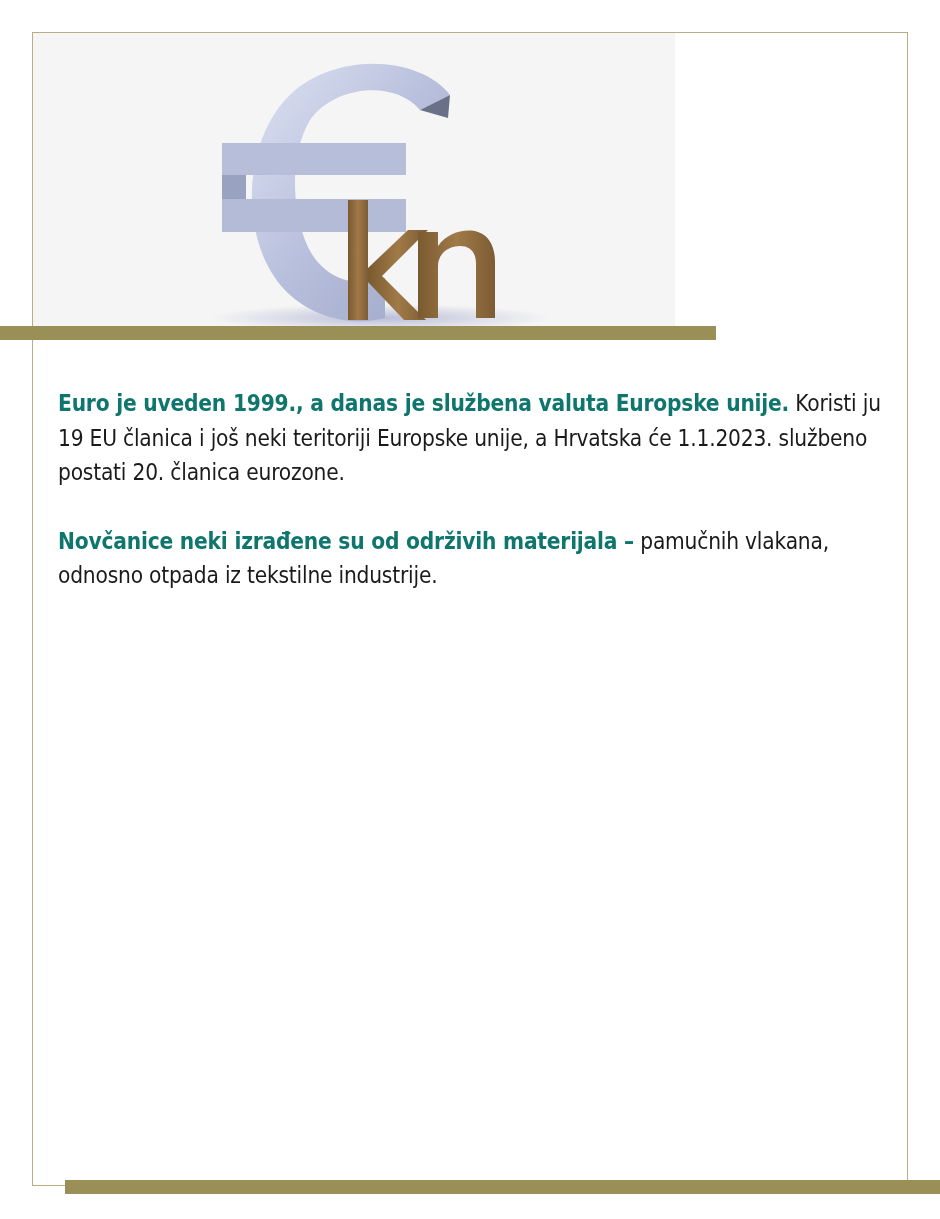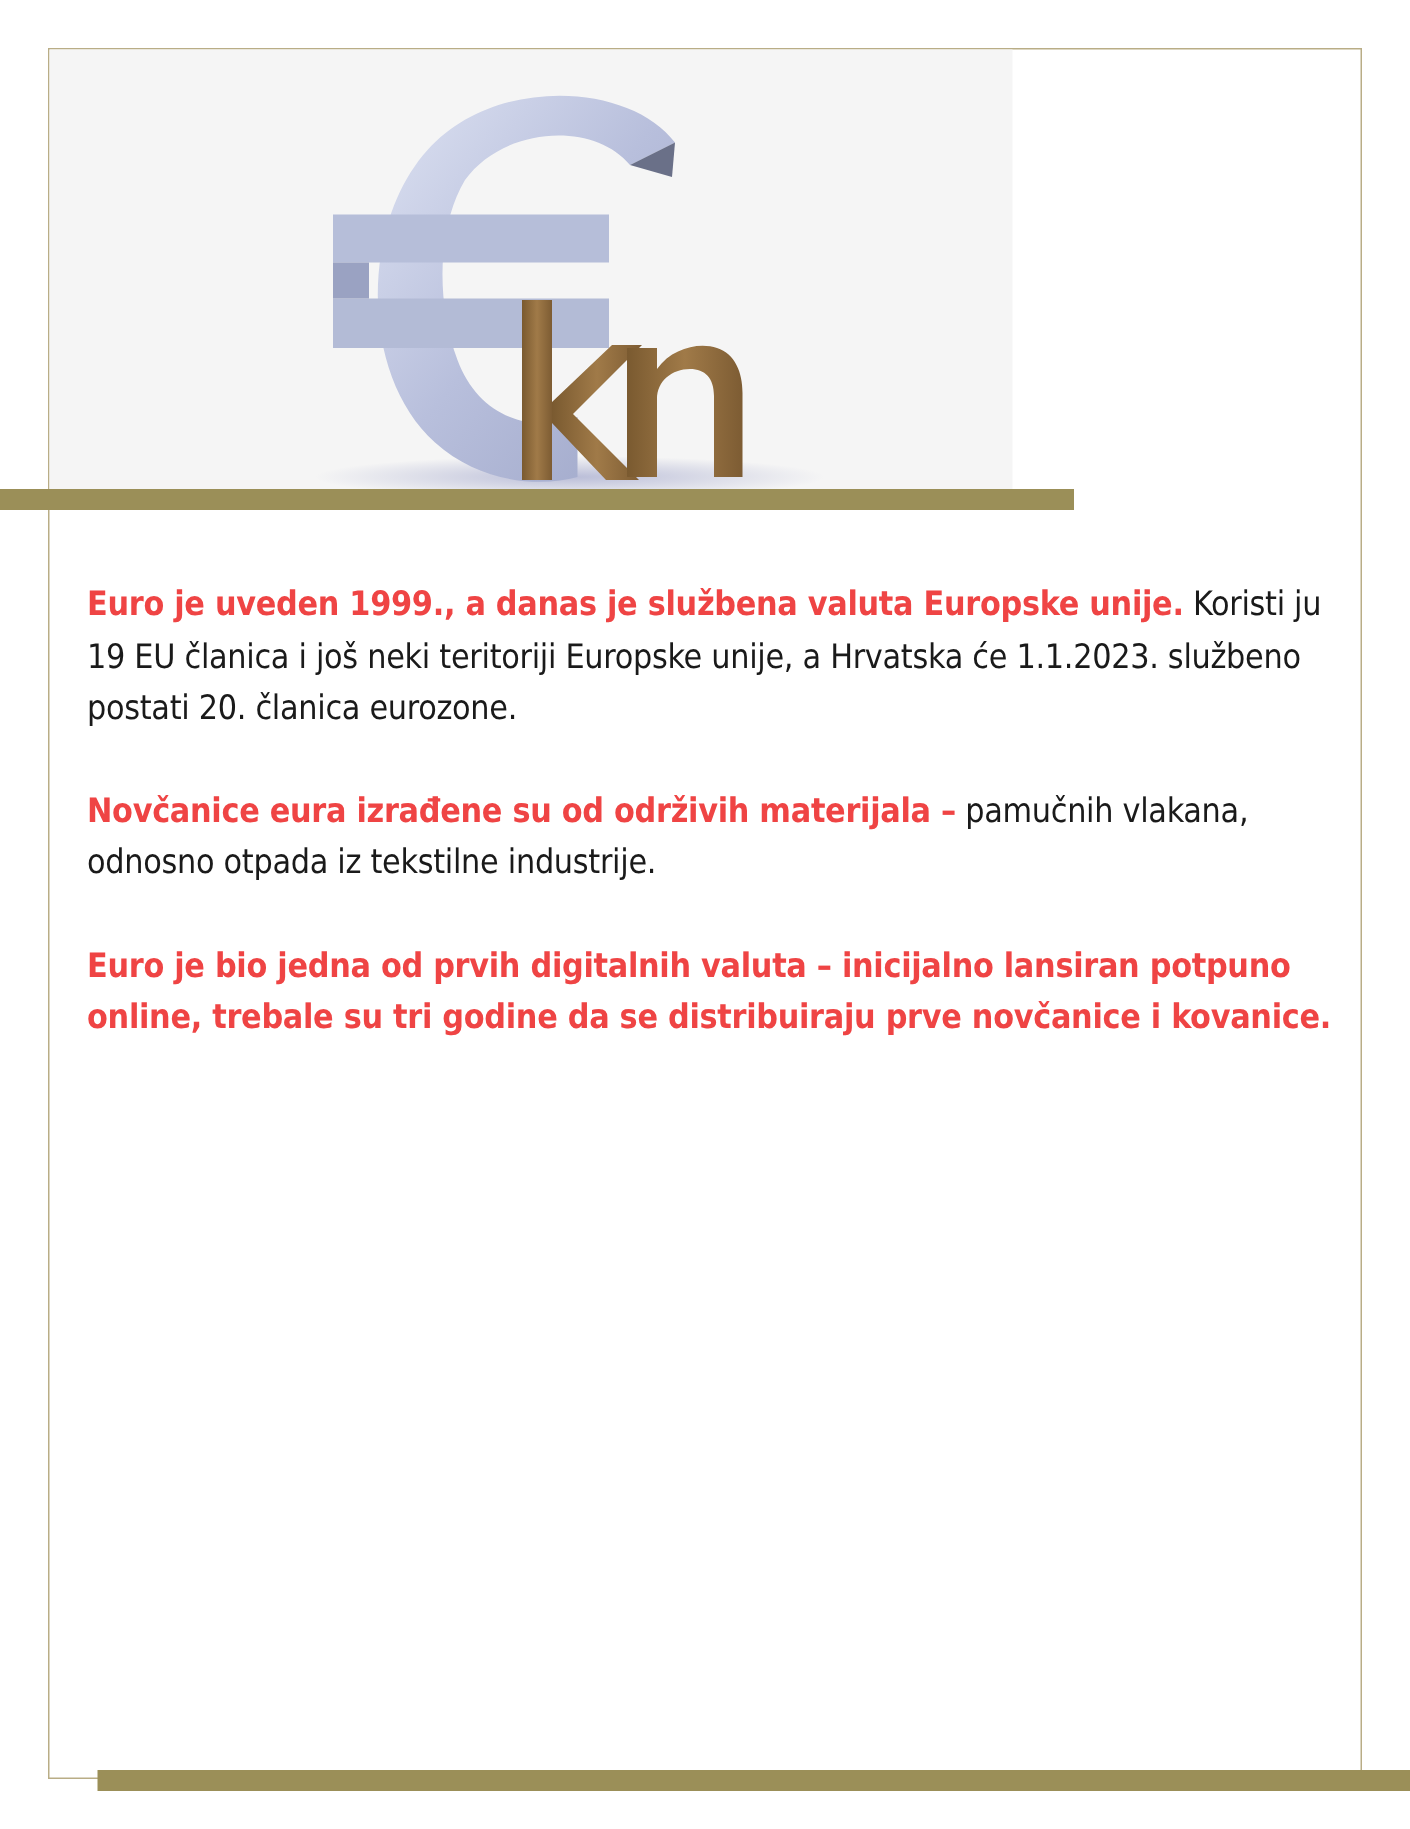--- a/index.html
+++ b/index.html
@@ -6,21 +6,21 @@
   body { width:940px; height:1219px; position:relative; overflow:hidden;
          font-family:"DejaVu Sans Condensed","DejaVu Sans", sans-serif; }
   .frame { position:absolute; left:32px; top:32px; width:876px; height:1154px;
            border:1px solid #b9ad86; box-sizing:border-box; }
   .hero { position:absolute; left:33px; top:33px; width:642px; height:294px; background:#f5f5f5; overflow:hidden; }
   .hero svg { display:block; }
   .bar-top { position:absolute; left:0; top:326px; width:716px; height:14px; background:#9b8f58; }
   .bar-bottom { position:absolute; left:65px; top:1180px; width:875px; height:14px; background:#9b8f58; }
   .content { position:absolute; left:58px; top:386px; width:840px; }
   .para { margin:0 0 34px 0; font-size:22.5px; line-height:34.5px; color:#1a1a1a; letter-spacing:-0.2px; }
-  .hl { color:#ef4444; font-weight:bold; }
+  .hl { color:#0f766e; font-weight:bold; }
 </style>
 </head>
 <body>
 
 <div class="frame"></div>
 
 <div class="hero">
   <svg width="642" height="294" viewBox="33 33 642 294">
     <defs>
       <linearGradient id="eg" x1="0" y1="0" x2="1" y2="1">
@@ -52,15 +52,14 @@
 
     <path d="M418 232 L438 232 L438 246 C448 232 466 228 478 232 C490 236 495 248 495 262 L495 318 L476 318 L476 264 C476 252 470 246 460 246 C448 246 438 254 438 266 L438 318 L418 318 Z" fill="url(#kg)"></path>
   </svg>
 </div>
 
 <div class="bar-top"></div>
 <div class="bar-bottom"></div>
 
 <div class="content">
   <p class="para"><span class="hl">Euro je uveden 1999., a danas je službena valuta Europske unije.</span><span> Koristi ju 19 EU članica i još neki teritoriji Europske unije, a Hrvatska će 1.1.2023. službeno postati 20. članica eurozone.</span></p>
-  <p class="para"><span class="hl">Novčanice eura izrađene su od održivih materijala –</span><span> pamučnih vlakana, odnosno otpada iz tekstilne industrije.</span></p>
-  <p class="para"><span class="hl">Euro je bio jedna od prvih digitalnih valuta – inicijalno lansiran potpuno online, trebale su tri godine da se distribuiraju prve novčanice i kovanice.</span><span></span></p>
+  <p class="para"><span class="hl">Novčanice neki izrađene su od održivih materijala –</span><span> pamučnih vlakana, odnosno otpada iz tekstilne industrije.</span></p>
 </div>
 
 </body></html>

